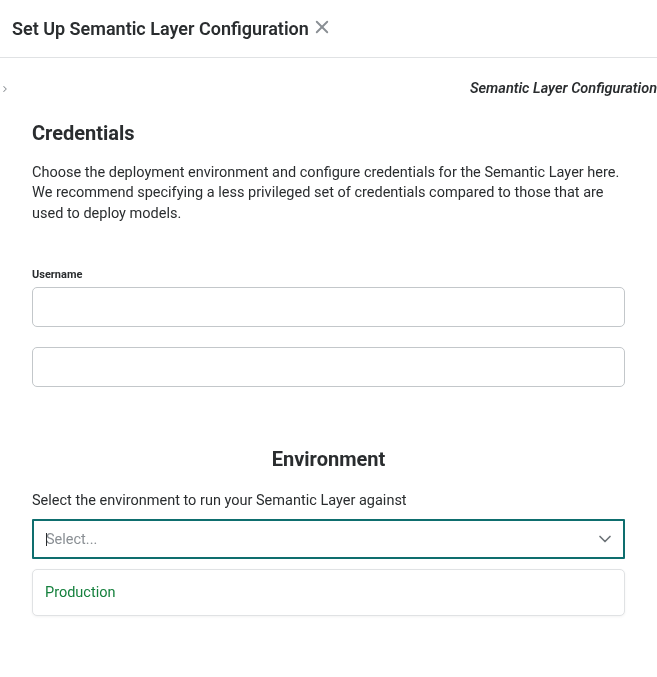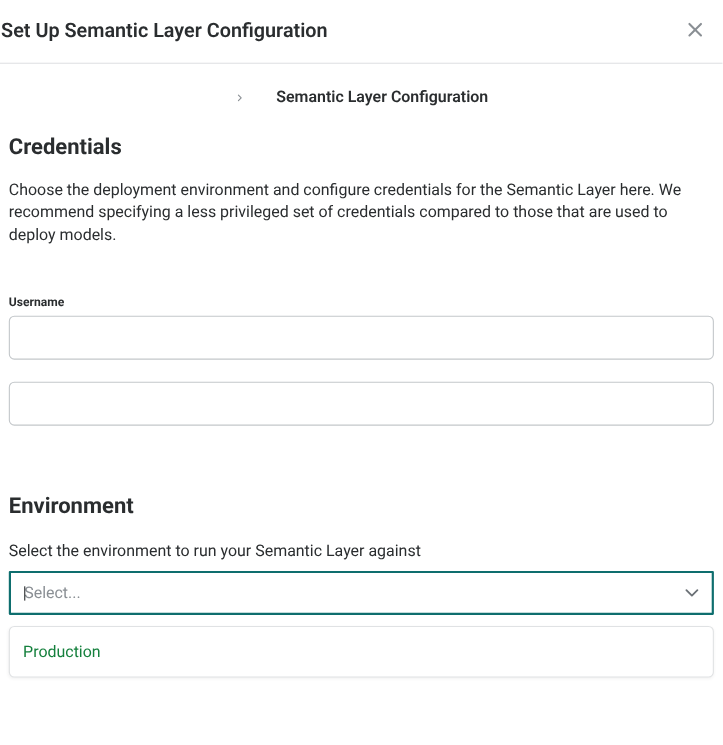--- a/index.html
+++ b/index.html
@@ -6,70 +6,72 @@
     body {
       font-family: -apple-system, BlinkMacSystemFont, "Segoe UI", Roboto, Helvetica, Arial, sans-serif;
       width: 657px;
       height: 677px;
       background: #fff;
       color: #2a2d2f;
       overflow: hidden;
     }
     .header {
       display: flex;
-      justify-content: space-between;
-      align-items: center;
-      padding: 14px 12px 14px 1px;
+      justify-content: flex-start;
+      align-items: center;
+      padding: 14px 12px 14px 12px;
       border-bottom: 1px solid #e0e2e4;
     }
     .header-title {
       font-size: 18px;
       font-weight: 650;
       color: #2a2d2f;
     }
     .close-btn {
       background: none;
       border: none;
       cursor: pointer;
       color: #8a8f94;
       padding: 4px;
       display: flex;
       align-items: center;
       justify-content: center;
     }
     .breadcrumb {
       display: flex;
       align-items: center;
-      justify-content: center;
+      justify-content: space-between;
       gap: 28px;
       padding: 22px 0 20px 0;
+      font-style: italic;
     }
     .breadcrumb-chevron {
       color: #8a8f94;
       display: flex;
       align-items: center;
     }
     .breadcrumb-current {
       font-size: 14.5px;
       font-weight: 650;
       color: #2a2d2f;
     }
     .content {
-      padding: 0 8px;
+      padding: 0 32px;
     }
     .section-title {
       font-size: 20px;
       font-weight: 700;
       color: #2a2d2f;
       margin-bottom: 18px;
       margin-top: 4px;
     }
     .section-title.env {
       margin-top: 40px;
       margin-bottom: 20px;
+      text-align: center;
     }
     .help-text {
       font-size: 14.5px;
       line-height: 1.4;
       color: #2a2d2f;
       margin-bottom: 44px;
     }
     .field-label {
       display: block;
       font-size: 11px;

